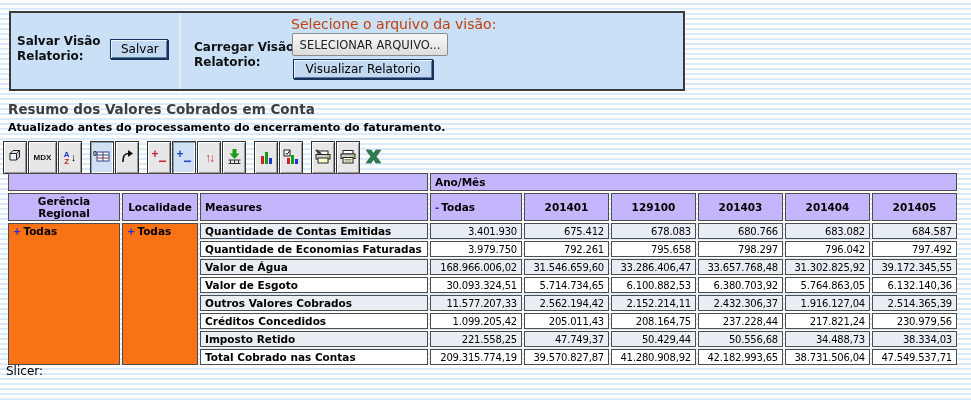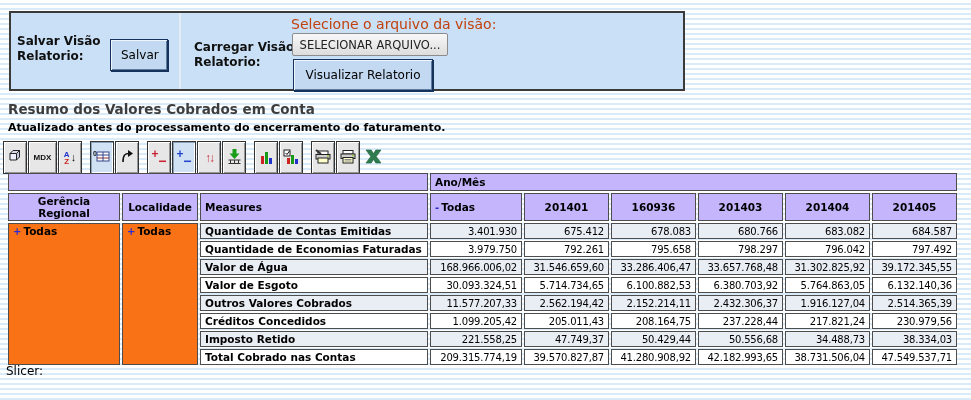--- a/index.html
+++ b/index.html
@@ -12,21 +12,21 @@
   .top-box{
     position:absolute;left:9px;top:11px;width:676px;height:80px;
     background:#c9e0f6;border:2px solid #3a3a3a;box-sizing:border-box;
   }
   .top-box .divider{position:absolute;left:168px;top:0;bottom:0;width:2px;background:#e4edf7;}
   .lbl-bold{position:absolute;font-size:12px;font-weight:bold;color:#101010;line-height:15px;}
   .plain{position:absolute;font-size:14px;color:#c2410c;}
   .btn-win{
     position:absolute;background:#c2d9f1;border:1px solid #16325a;
     box-shadow:inset 1px 1px 0 #eef5fd,inset -1px -1px 0 #5d7da0,1px 1px 0 #16325a;
-    font-family:inherit;font-size:12px;color:#000;padding:1px 10px;height:32px;cursor:pointer;
+    font-family:inherit;font-size:12px;color:#000;padding:1px 10px;height:20px;cursor:pointer;
   }
   .btn-file{
     position:absolute;left:281px;top:20px;width:156px;height:23px;
     background:linear-gradient(#f8f8f8,#dddddd);border:1px solid #8c8c8c;border-radius:2px;
     font-family:inherit;font-size:11.5px;color:#222;cursor:pointer;white-space:nowrap;overflow:hidden;
   }
   
   .title{position:absolute;left:8px;top:101px;font-size:13.5px;font-weight:bold;color:#3d3d3d;}
   .subtitle{position:absolute;left:8px;top:121px;font-size:11px;font-weight:bold;color:#000;}
   .slicer{position:absolute;left:6px;top:364px;font-size:12px;color:#000;}
@@ -232,21 +232,21 @@
     <td class="hd" colspan="6">Ano/Mês</td>
   </tr>
   <tr>
     <td class="hd c">Gerência Regional</td>
     <td class="hd c">Localidade</td>
     <td class="hd">Measures</td>
     <td class="hd">
       <a class="exp">-</a><span>Todas</span>
     </td>
     <td class="hd c">201401</td>
-    <td class="hd c">160936</td>
+    <td class="hd c">129100</td>
     <td class="hd c">201403</td>
     <td class="hd c">201404</td>
     <td class="hd c">201405</td>
   </tr>
   <tr>
     <td class="span-cell" rowspan="8">
       <a class="exp">+</a><span>Todas</span>
     </td>
     <td class="span-cell" rowspan="8">
       <a class="exp">+</a><span>Todas</span>

